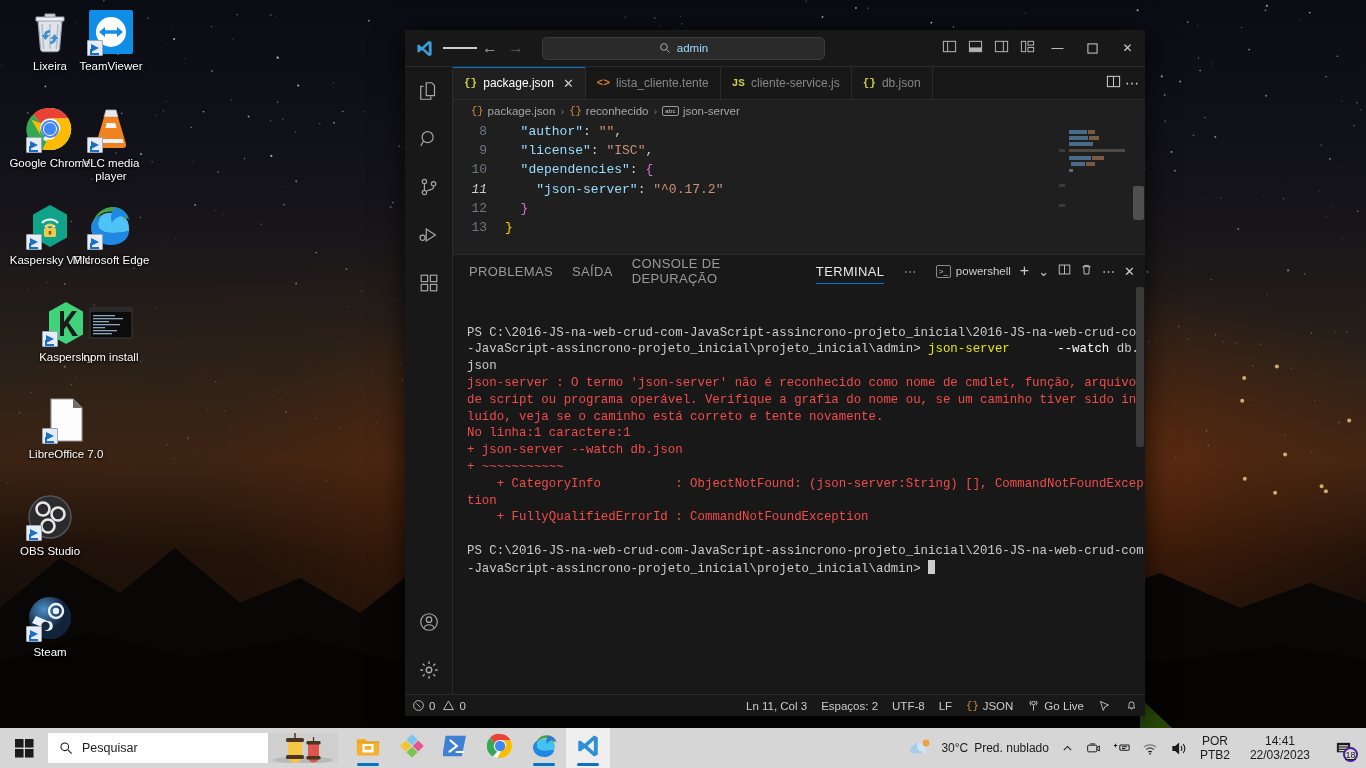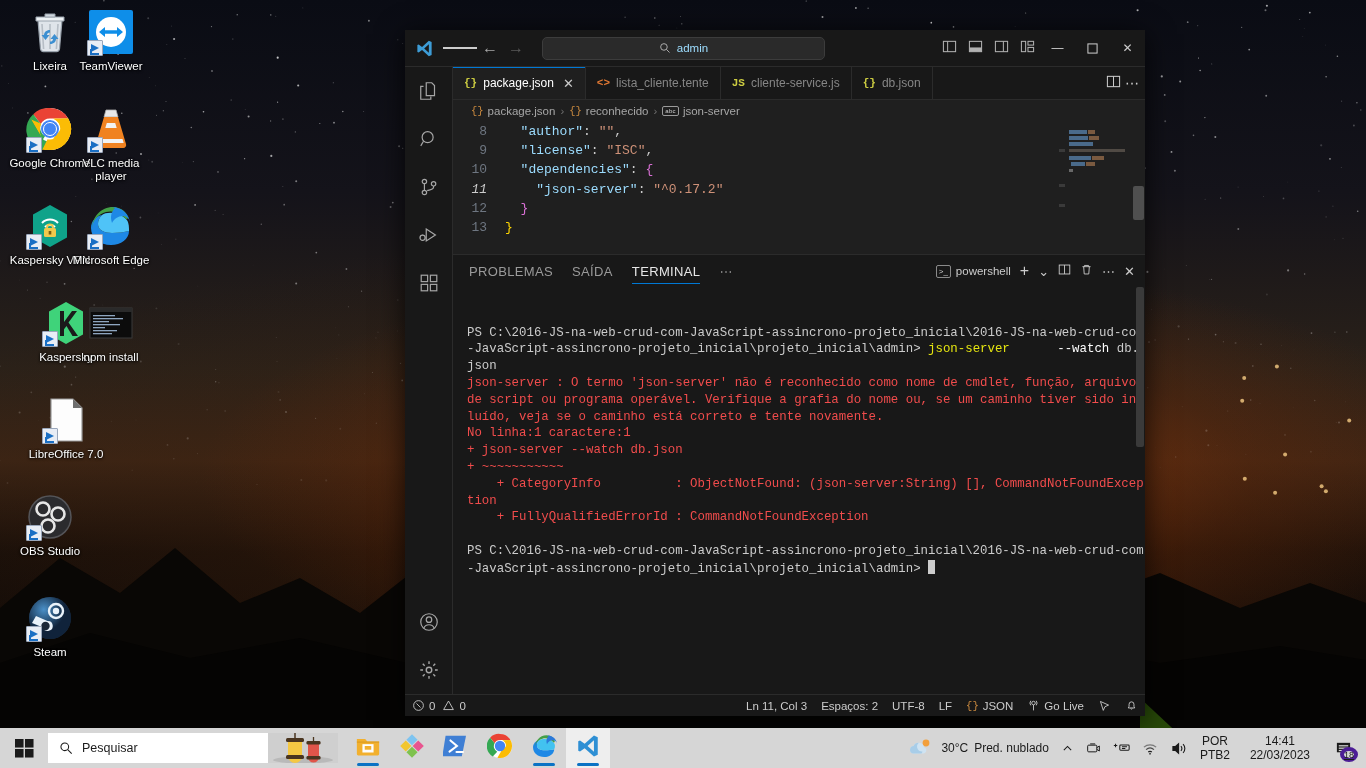--- a/index.html
+++ b/index.html
@@ -164,21 +164,21 @@
   }
   .tbicon { width: 44px; height: 40px; display: flex; align-items: center; justify-content: center; position: relative; cursor: pointer; }
   .tbicon.active { background: rgba(255,255,255,.58); }
   .tbicon .run { position: absolute; bottom: 2px; left: 50%; transform: translateX(-50%); width: 22px; height: 3px; background: #0a72c4; border-radius: 2px; }
   #tray { margin-left: auto; display: flex; align-items: center; height: 40px; padding-right: 4px; color: #1b1b1b; font-size: 12px; }
   .trayitem { padding: 0 6px; height: 40px; display: flex; align-items: center; gap: 6px; cursor: pointer; justify-content: center; }
   #clock { text-align: center; line-height: 14px; font-size: 12px; padding: 0 8px; cursor: pointer; }
   #notif { width: 38px; height: 40px; display:flex; align-items:center; justify-content:center; position:relative; cursor:pointer; }
   .badge {
     position:absolute; right:4px; bottom:6px; min-width:15px; height:15px; border-radius:50%;
-    background:#d6d6d6; border:4px solid #4c1d95; color:#1b1b1b; font-size:9px;
+    background:#d6d6d6; border:2px solid #4c1d95; color:#1b1b1b; font-size:9px;
     display:flex; align-items:center; justify-content:center;text-decoration:underline;
   }
 </style>
 </head>
 <body>
 
 <div id="desktop">
   <svg id="stars" viewBox="0 0 1366 768" preserveAspectRatio="none">
       <circle cx="0.1" cy="460.4" r="0.50" fill="#fff" opacity="0.07"></circle>
       <circle cx="996.3" cy="266.4" r="0.53" fill="#fff" opacity="0.43"></circle>
@@ -1043,20 +1043,21 @@
         <div id="editor-scroll">
           <div id="editor-thumb"></div>
         </div>
       </div>
 
       <div id="panel">
         <div id="panel-header">
           <div id="panel-tabs" style="display:flex;align-items:center;">
               <div class="ptab">PROBLEMAS</div>
               <div class="ptab">SAÍDA</div>
+              <div class="ptab">CONSOLE DE DEPURAÇÃO</div>
               <div class="ptab active">TERMINAL</div>
             </div>
           <div class="ptab">⋯</div>
           <div id="panel-actions">
             <div id="shellchip">
               <span class="shellbox">&gt;_</span>
               <span>powershell</span>
             </div>
             <span style="font-size:16px">+</span>
             <span style="font-size:13px">⌄</span>

